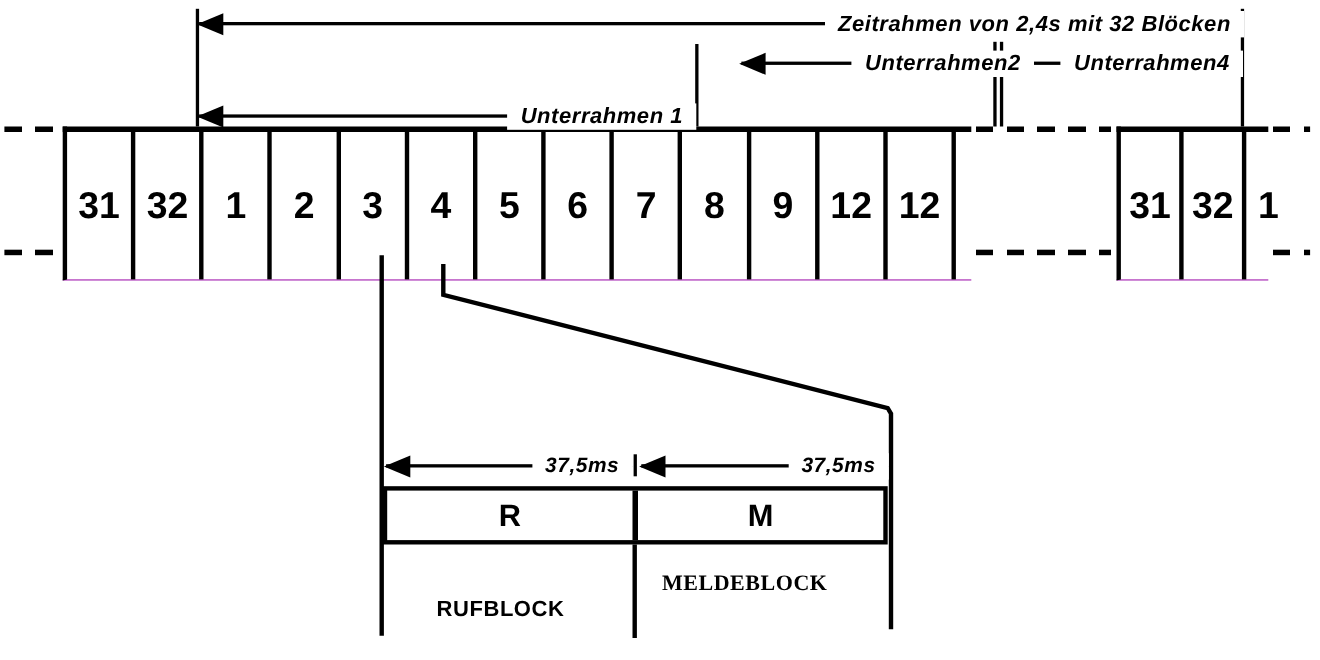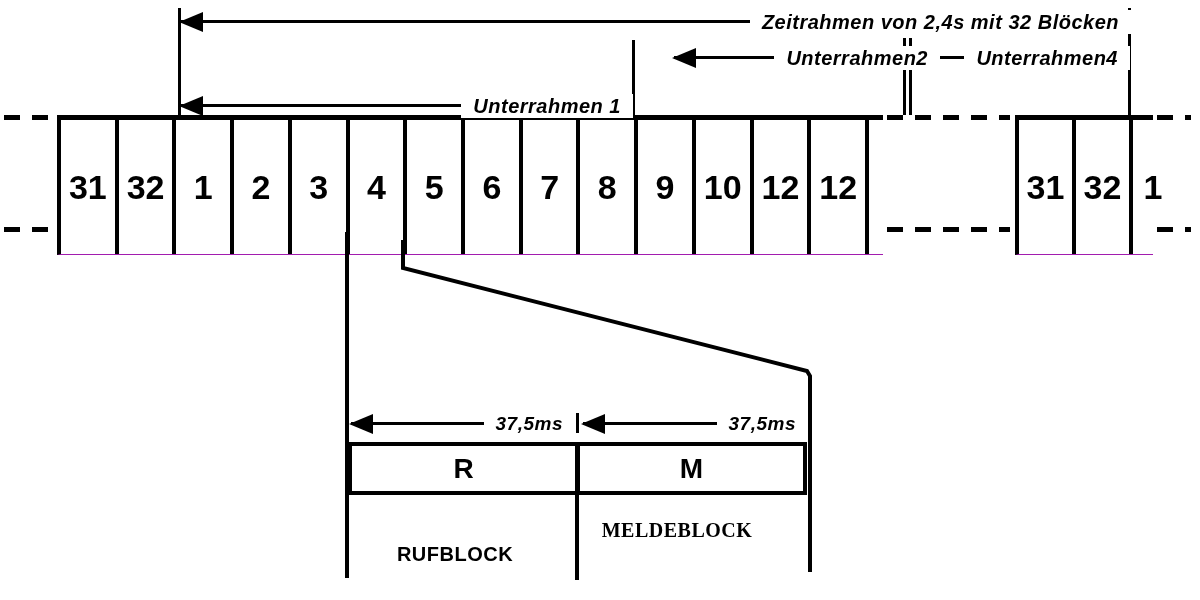--- a/index.html
+++ b/index.html
@@ -90,21 +90,20 @@
     <div class="cell">32</div>
     <div class="cell">1</div>
     <div class="cell">2</div>
     <div class="cell">3</div>
     <div class="cell">4</div>
     <div class="cell">5</div>
     <div class="cell">6</div>
     <div class="cell">7</div>
     <div class="cell">8</div>
     <div class="cell">9</div>
-    <div class="cell">10</div>
     <div class="cell">12</div>
     <div class="cell">12</div>
     <div class="cell stub"></div>
   </div>
 
   <div class="blockrow" style="left:1015px;width:138px;">
     <div class="cell w53">31</div>
     <div class="cell w53">32</div>
     <div class="cell open">1</div>
   </div>

